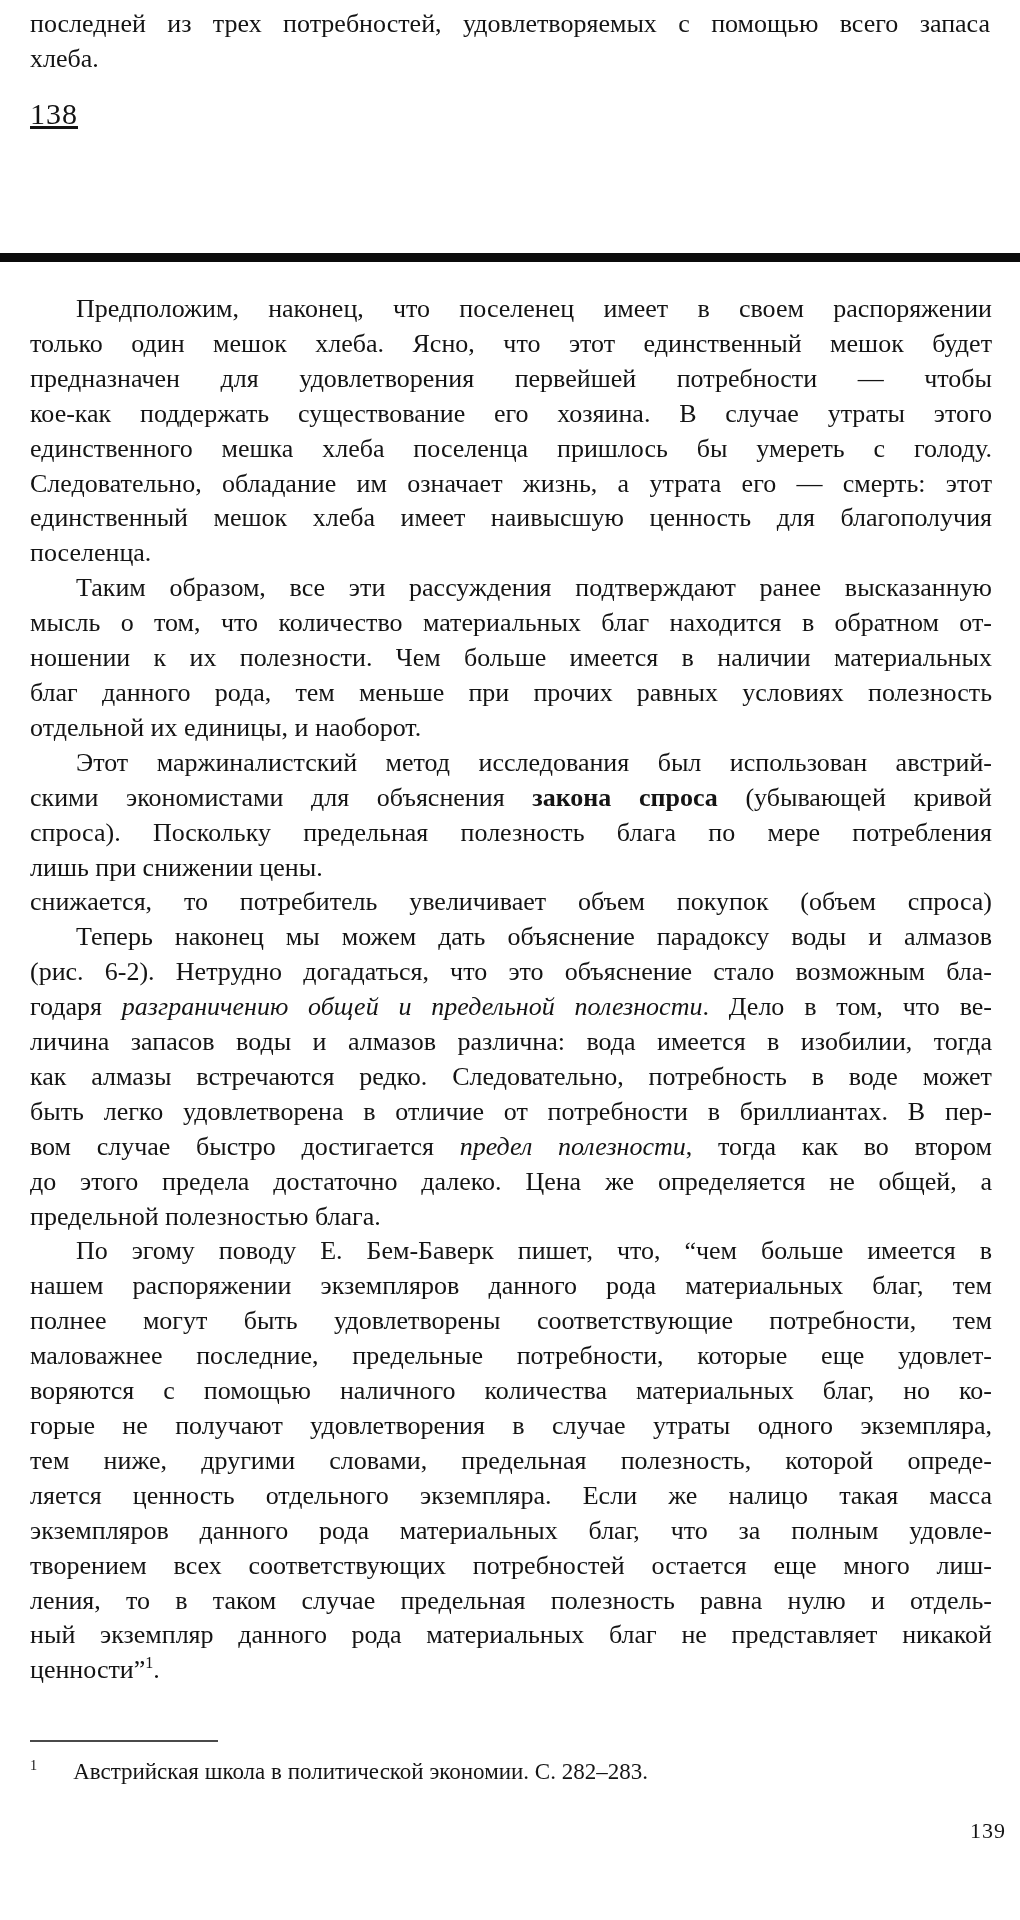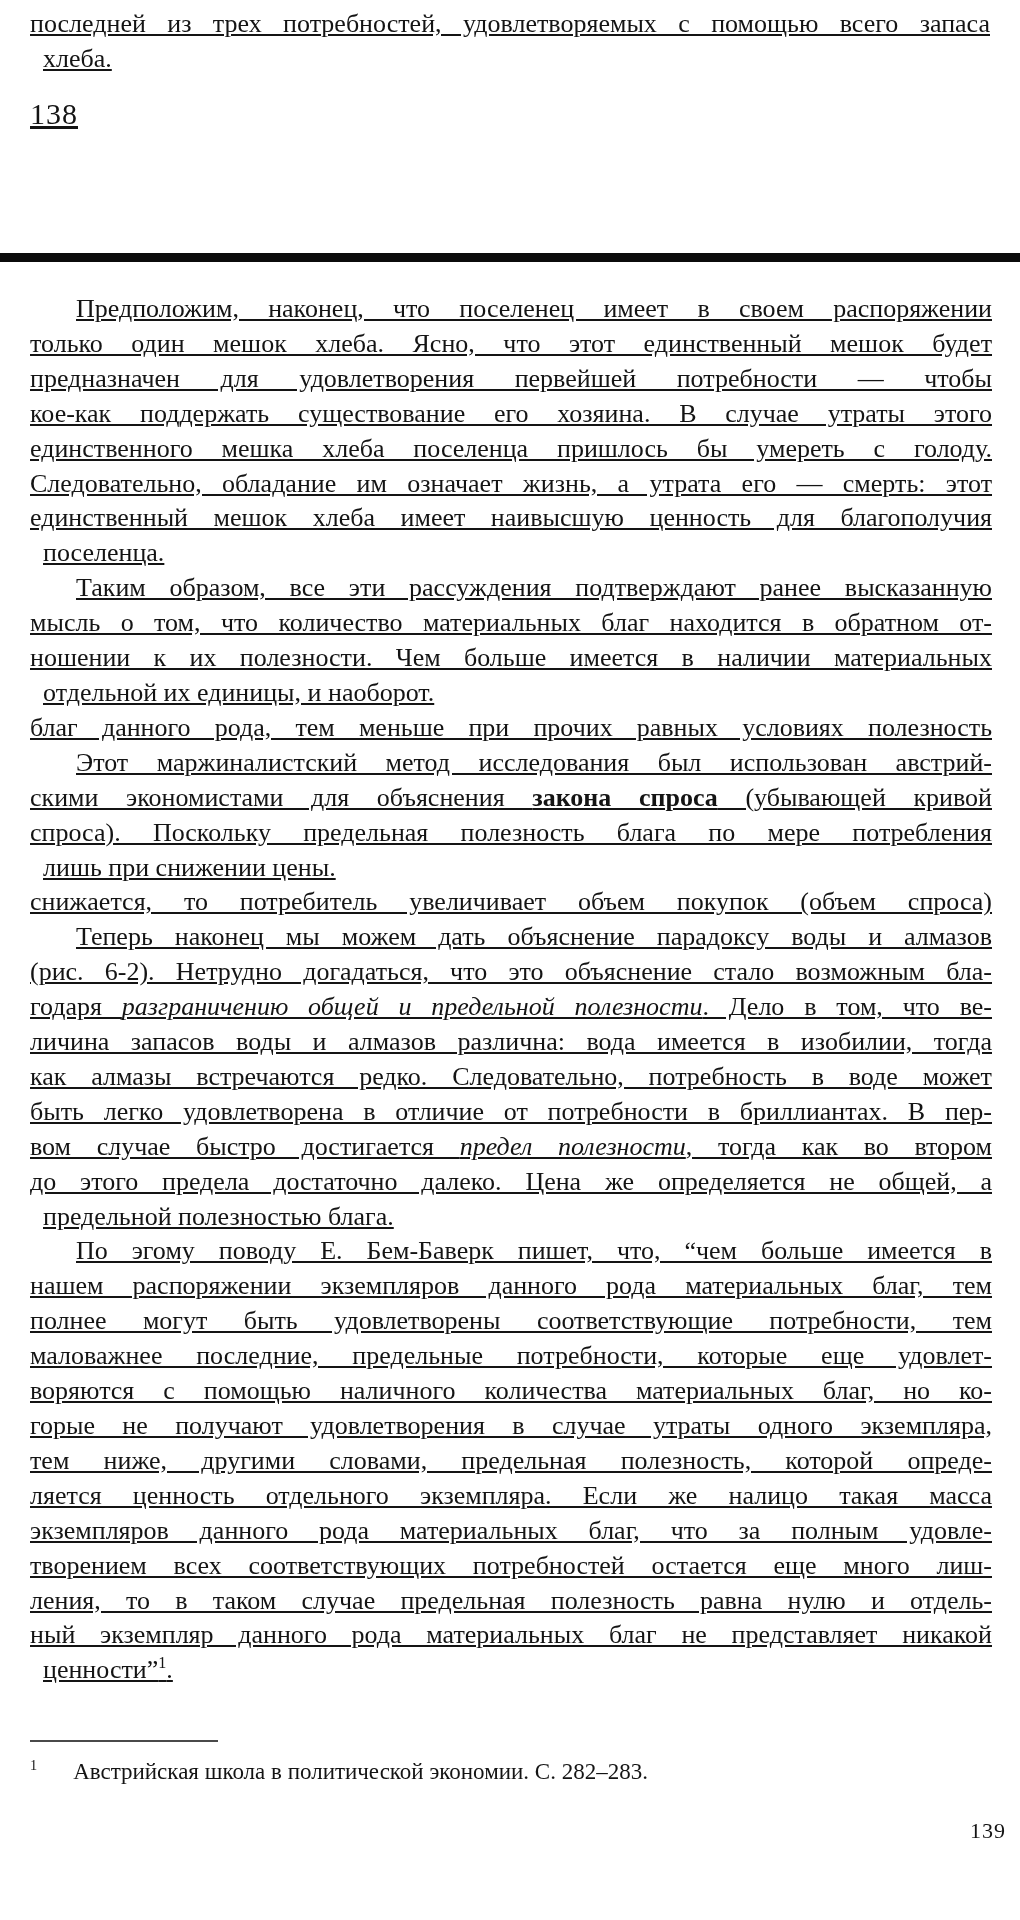--- a/index.html
+++ b/index.html
@@ -29,25 +29,23 @@
     background:#0b0b0b;
   }
   .body-text{
     position:absolute;top:292px;left:30px;right:28px;
     font-size:26px;line-height:34.9px;
   }
   .line{
     text-align:justify;
     text-align-last:justify;
     white-space:nowrap;
-    text-decoration:underline;
   }
   .line.last{
     text-align-last:left;
-    margin-left:13px;
   }
   .line.indent{
     padding-left:46px;
   }
   .b{font-weight:bold;}
   .i{font-style:italic;}
   sup{
     font-size:0.62em;
     line-height:0;
     vertical-align:super;
@@ -88,22 +86,22 @@
         <div class="line"><span>кое-как поддержать существование его хозяина. В случае утраты этого</span></div>
         <div class="line"><span>единственного мешка хлеба поселенца пришлось бы умереть с голоду.</span></div>
         <div class="line"><span>Следовательно, обладание им означает жизнь, а утрата его — смерть: этот</span></div>
         <div class="line"><span>единственный мешок хлеба имеет наивысшую ценность для благополучия</span></div>
         <div class="line last"><span>поселенца.</span></div>
       </div>
       <div>
         <div class="line indent"><span>Таким образом, все эти рассуждения подтверждают ранее высказанную</span></div>
         <div class="line"><span>мысль о том, что количество материальных благ находится в обратном от-</span></div>
         <div class="line"><span>ношении к их полезности. Чем больше имеется в наличии материальных</span></div>
+        <div class="line"><span>благ данного рода, тем меньше при прочих равных условиях полезность</span></div>
         <div class="line last"><span>отдельной их единицы, и наоборот.</span></div>
-        <div class="line"><span>благ данного рода, тем меньше при прочих равных условиях полезность</span></div>
       </div>
       <div>
         <div class="line indent"><span>Этот маржиналистский метод исследования был использован австрий-</span></div>
         <div class="line"><span>скими экономистами для объяснения </span><span class="b">закона спроса</span><span> (убывающей кривой</span></div>
         <div class="line"><span>спроса). Поскольку предельная полезность блага по мере потребления</span></div>
         <div class="line last"><span>лишь при снижении цены.</span></div>
         <div class="line"><span>снижается, то потребитель увеличивает объем покупок (объем спроса)</span></div>
       </div>
       <div>
         <div class="line indent"><span>Теперь наконец мы можем дать объяснение парадоксу воды и алмазов</span></div>

